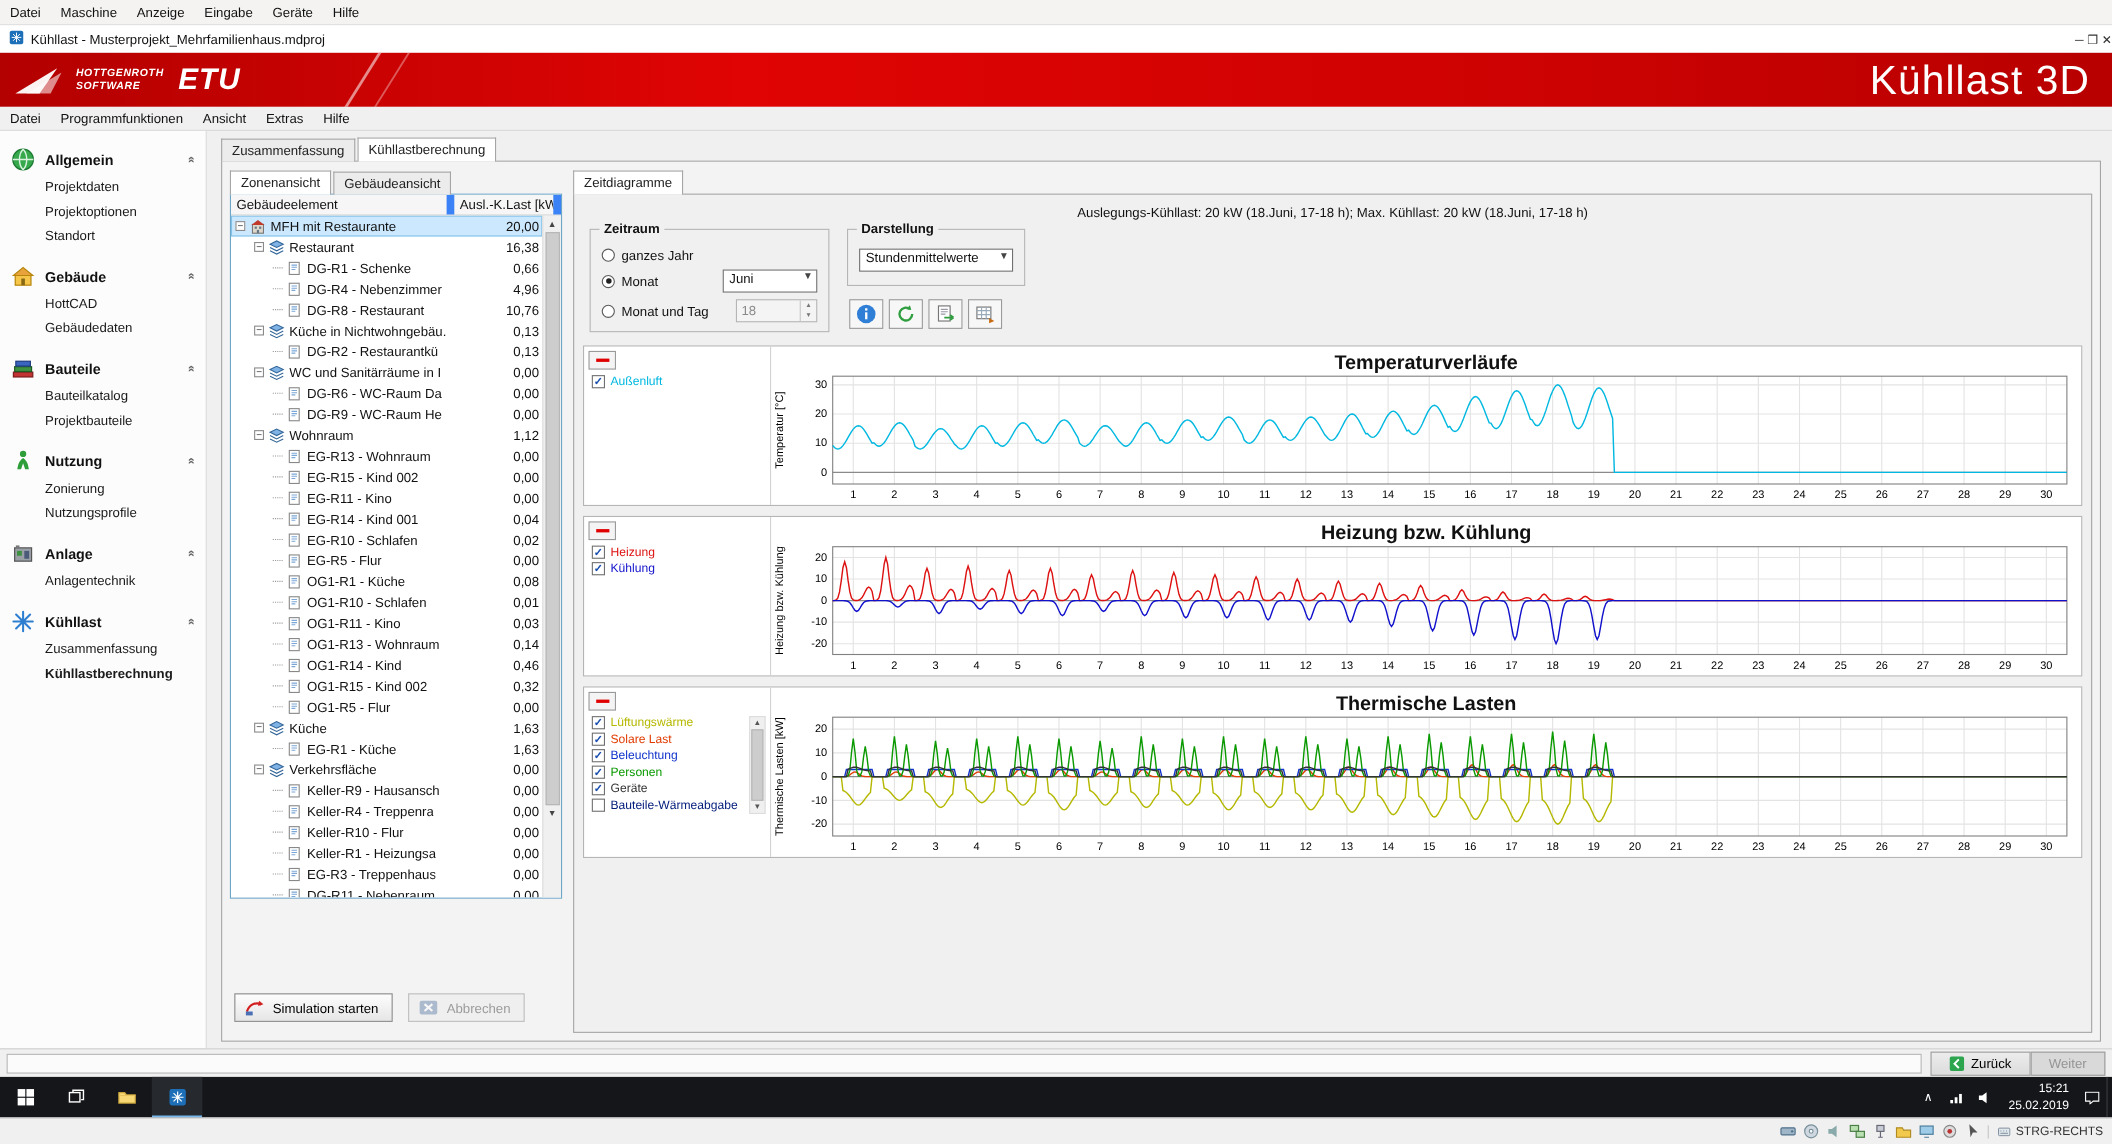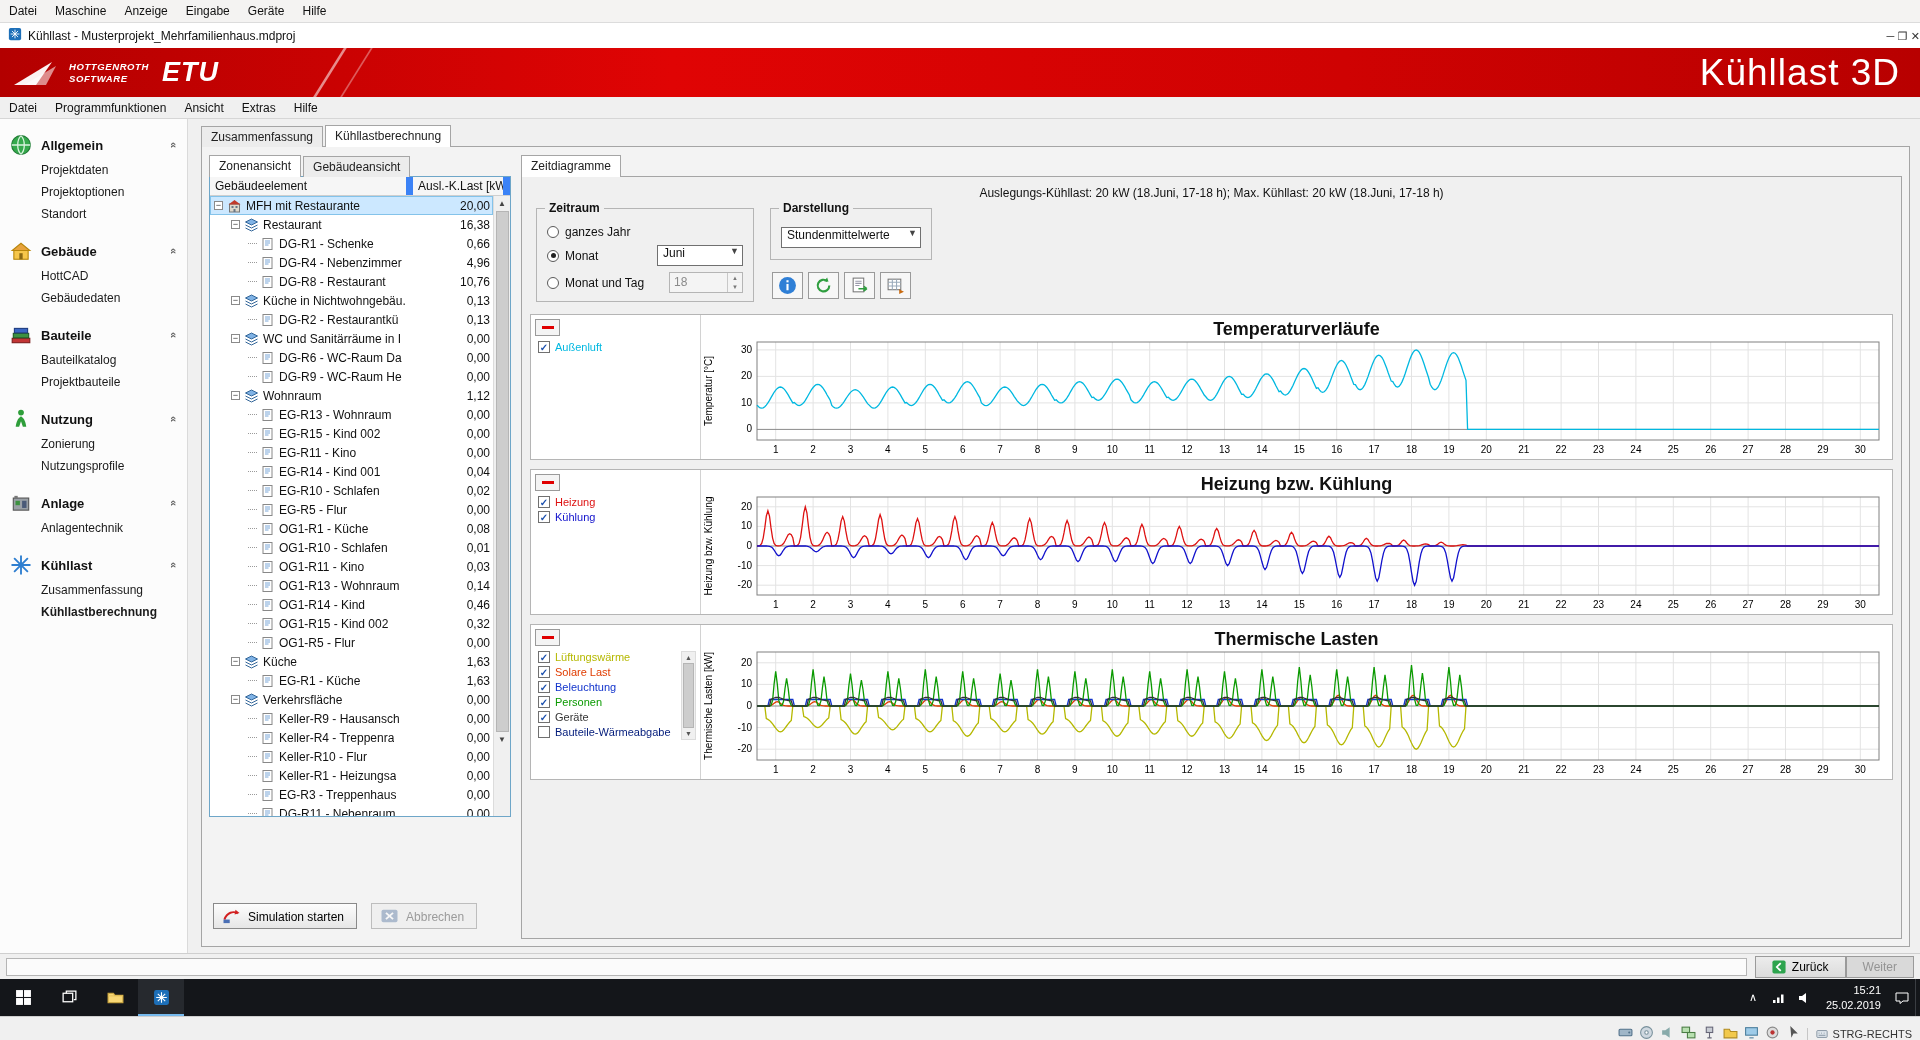--- a/index.html
+++ b/index.html
@@ -120,21 +120,21 @@
   .taskbar { height:37px; flex:none; background:#14161a; display:flex; align-items:stretch; color:#fff; }
   .tb-item { width:46px; display:flex; align-items:center; justify-content:center; }
   .tb-item svg { width:17px; height:17px; }
   .tb-item.active { background:#26292e; box-shadow:inset 0 -2px 0 #76b9ed; }
   .tb-right { margin-left:auto; display:flex; align-items:center; }
   .tray-icon { width:26px; display:flex; align-items:center; justify-content:center; font-size:11px; color:#fff; height:100%; }
   .tray-icon svg { width:14px; height:12px; }
   .clock { text-align:right; font-size:11px; line-height:1.3; padding:0 8px; }
   .peek { width:5px; border-left:1px solid #3a3d42; height:100%; }
 
-  .vbx-status { height:24px; flex:none; background:#f0f0f0; border-top:1px solid #cfcfcf; display:flex; align-items:flex-end; justify-content:flex-end; gap:6px; padding:0 8px; font-size:11px; color:#333; }
+  .vbx-status { height:24px; flex:none; background:#f0f0f0; border-top:1px solid #cfcfcf; display:flex; align-items:center; justify-content:flex-end; gap:6px; padding:0 8px; font-size:11px; color:#333; }
   .vst-icon { width:15px; height:15px; }
   .vst-icon svg { width:100%; height:100%; }
   .hostkey { border-left:1px solid #c6c6c6; padding-left:8px; display:flex; gap:5px; align-items:center; }
 </style>
 </head>
 <body>
 
 <div class="screen">
 
 

